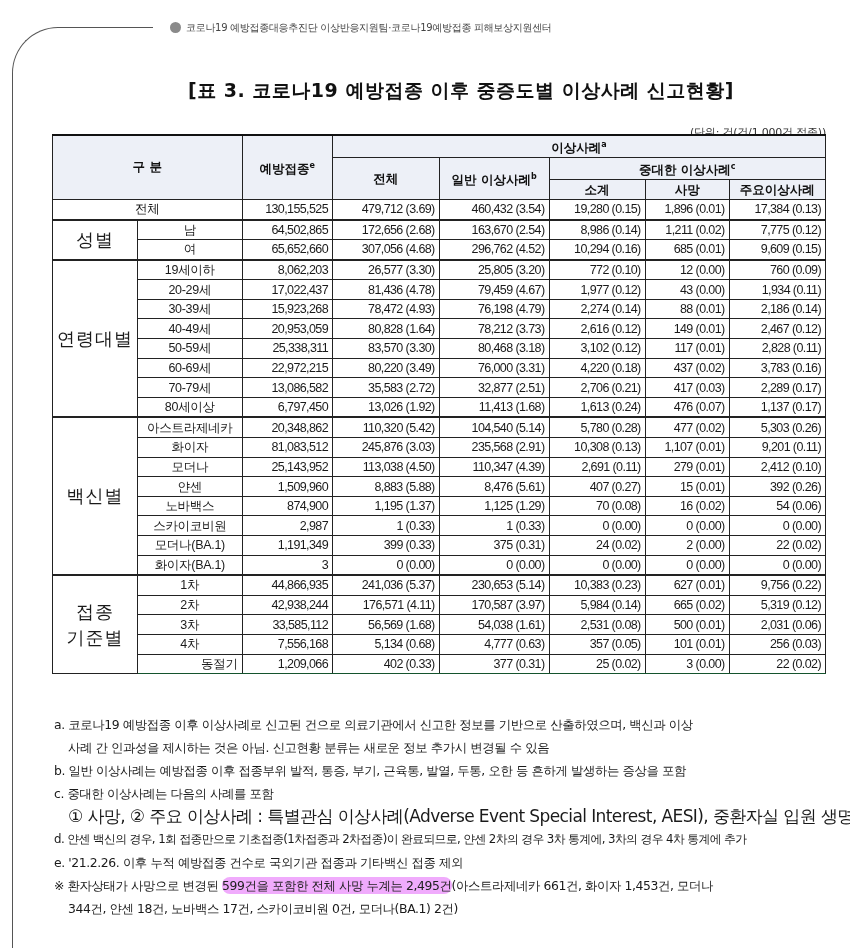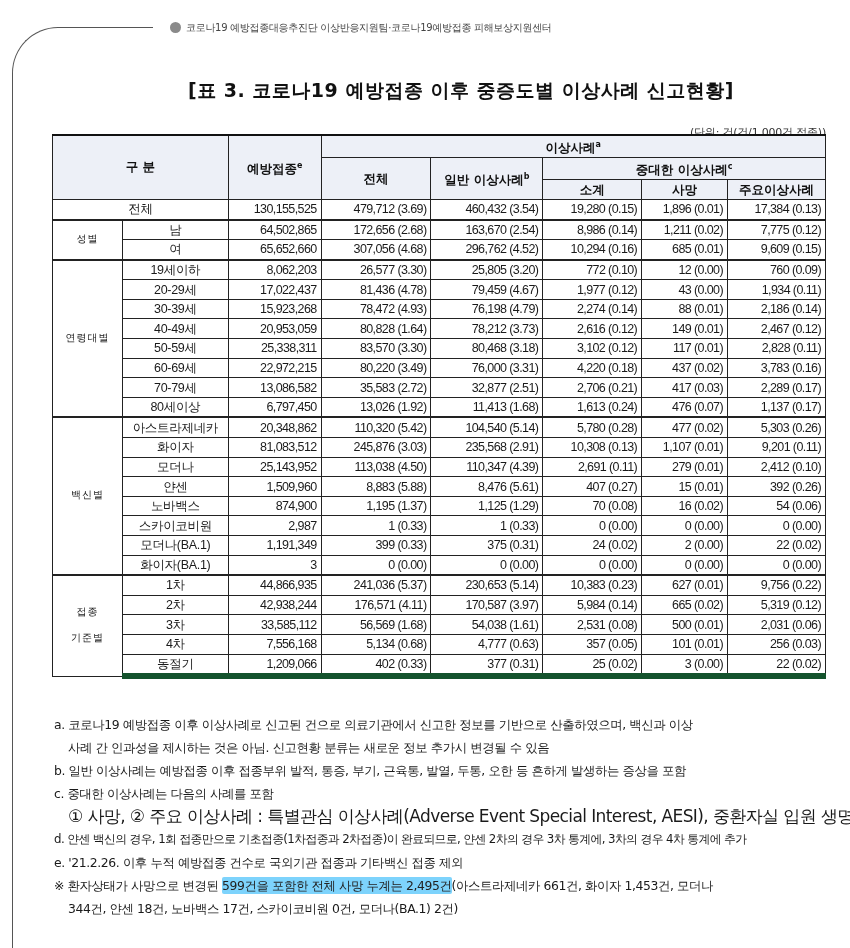--- a/index.html
+++ b/index.html
@@ -20,28 +20,28 @@
                border-collapse: collapse; font-family: "Liberation Sans", sans-serif;
                font-size: 12.5px; letter-spacing: -0.6px; }
   table.main td, table.main th { border: 1px solid #222; padding: 0 4px; height: 18.6px;
                                  line-height: 18px; white-space: nowrap; }
   table.main thead th { background: #edf0f7; font-family: "DejaVu Sans", sans-serif;
                         font-weight: bold; font-size: 12.5px; letter-spacing: 0; color: #111; text-align: center; }
   table.main thead tr:first-child th { border-top: 2px solid #111; }
   table.main thead th sup { font-size: 8px; }
   .num { text-align: right; }
   .lbl { text-align: center; letter-spacing: -0.3px; }
-  .grp { text-align: center; font-family: Liberation Mono, monospace; font-size: 10px; letter-spacing: 1px; }
+  .grp { text-align: center; font-family: Liberation Sans, sans-serif; font-size: 18px; letter-spacing: 1px; }
   tr.sep td { border-top: 2px solid #222; }
-  table.main tbody tr:last-child td { border-bottom: 6px solid #14532d; }
+  table.main tbody tr:last-child td { border-bottom: 1px solid #14532d; text-align: right; }
   .notes { position: absolute; left: 54px; top: 713px; width: 780px; font-size: 12.4px;
            line-height: 23px; letter-spacing: -0.4px; color: #1a1a1a; }
   .notes .row { white-space: nowrap; }
   .notes .indent { padding-left: 14px; }
-  .hl { background: #7dd3fc; color: #222; padding: 1px 0; border-radius: 2px; }
+  .hl { background: #f0abfc; color: #222; padding: 1px 0; border-radius: 8px; }
 </style>
 </head>
 <body>
 
 <div class="frame-curve"></div>
 <div class="source-bullet"></div>
 <div class="source-text">코로나19 예방접종대응추진단 이상반응지원팀·코로나19예방접종 피해보상지원센터</div>
 
 <div class="title">[표 3. 코로나19 예방접종 이후 중증도별 이상사례 신고현황]</div>
 <div class="unit">(단위: 건(건/1,000건 접종))</div>

